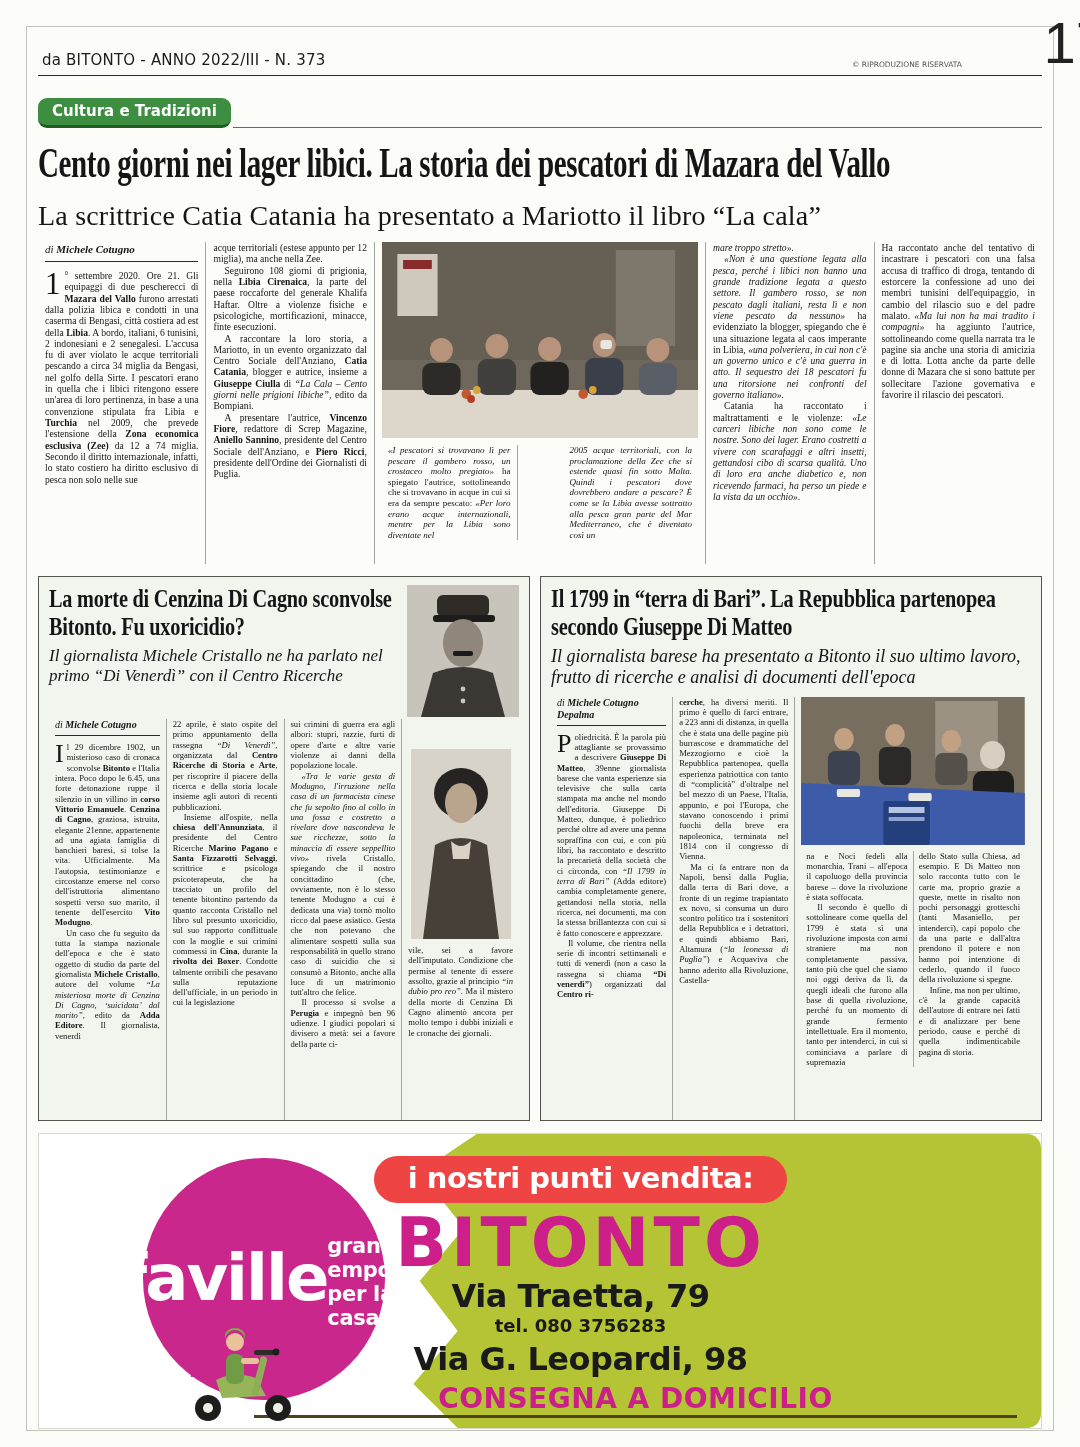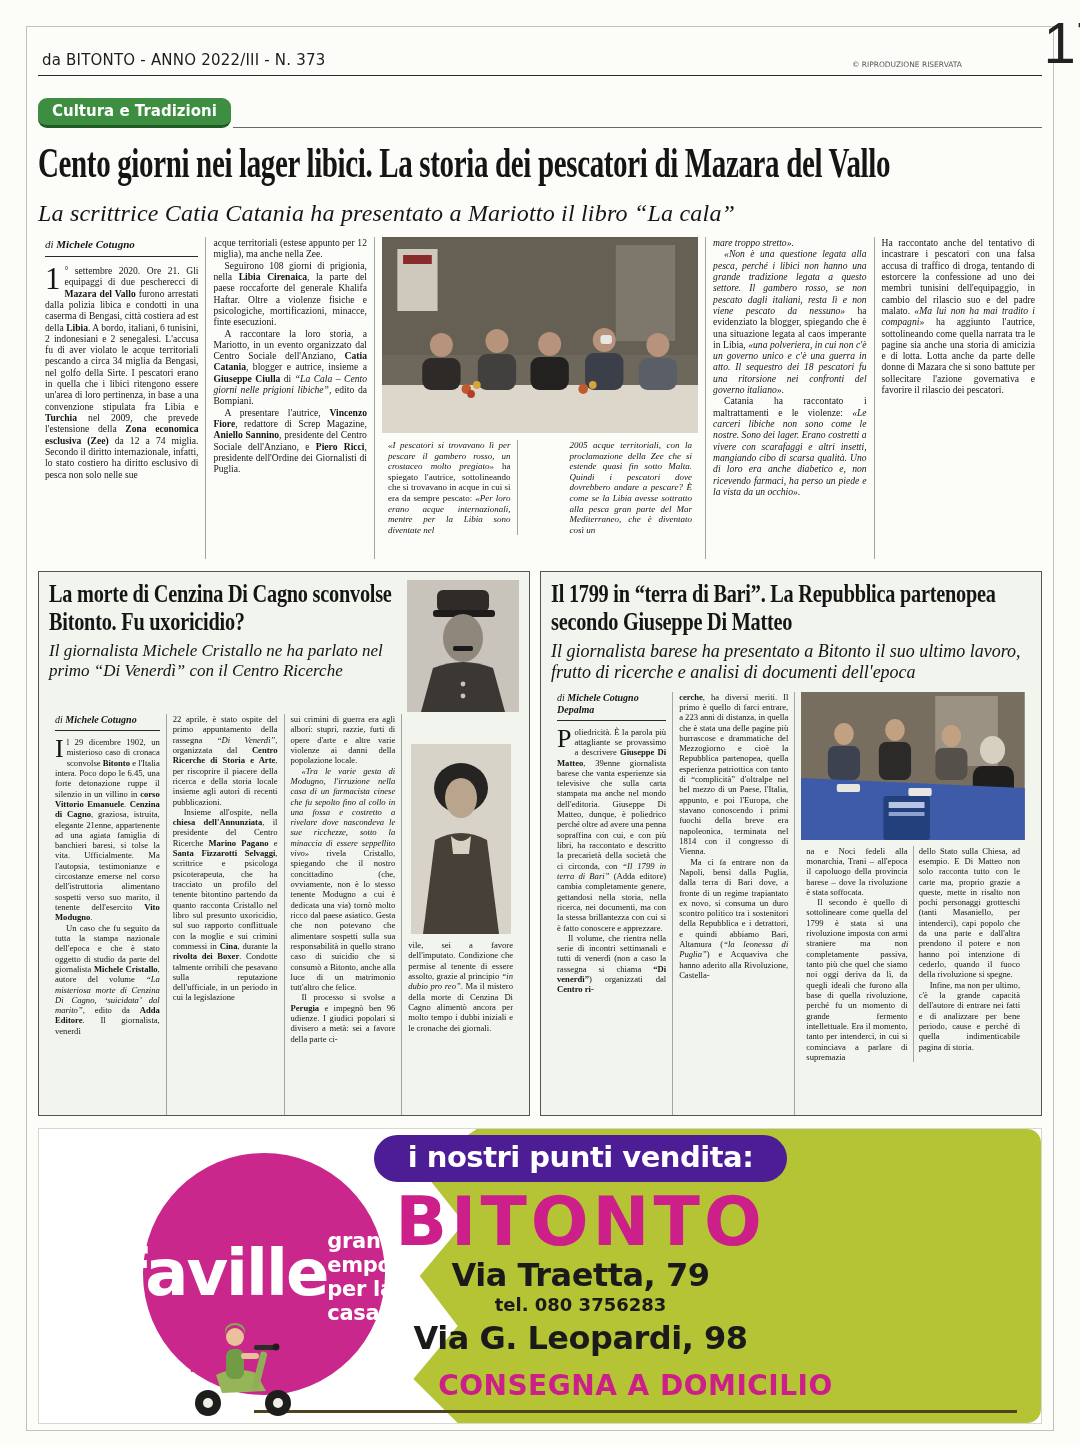--- a/index.html
+++ b/index.html
@@ -20,21 +20,21 @@
   
   .tag-row{display:flex;align-items:flex-end;margin:22px 0 4px;}
   .section-tag{background:#3e8e41;color:#fff;font-family:"DejaVu Sans",sans-serif;font-weight:bold;
                font-size:15px;padding:4px 14px 5px;border-bottom:3px solid #1e5c22;border-radius:9px;}
   .tag-rule{flex:1;border-bottom:1px solid #6a6a64;margin-left:2px;}
 
   
   .headline1{margin:12px 0 0;height:54px;overflow:visible;white-space:nowrap;}
   .sq1{display:inline-block;transform-origin:0 60%;transform:scaleX(.69);
        font-weight:700;font-size:42px;letter-spacing:-.5px;line-height:1.1;}
-  .subhead1{font-style:italic;font-size:24px;margin:6px 0 10px;letter-spacing:.2px;}
+  .subhead1{font-size:28px;margin:6px 0 10px;letter-spacing:.2px;}
 
   
   .a1-body{display:flex;height:322px;}
   .col{flex:1;padding:0 7px;overflow:hidden;box-sizing:border-box;font-size:9.6px;line-height:1.18;text-align:justify;}
   .colrule{border-right:1px solid #a2a69e;}
   .a1-mid{flex:2.06;padding:0 7px;overflow:hidden;box-sizing:border-box;}
   .photo-ph{width:100%;display:block;}
   .cap-cols{display:flex;margin-top:7px;gap:46px;}
   .cap{flex:1;padding:0 6px;font-size:9px;line-height:1.18;text-align:justify;overflow:hidden;}
   .cap:first-child{border-right:1px solid #a2a69e;}
@@ -69,27 +69,27 @@
   
   .ad{position:relative;height:296px;margin-top:12px;background:#fff;border:1px solid #d8d8d2;box-sizing:border-box;overflow:hidden;}
   .ad-green{position:absolute;left:368px;top:0;right:0;bottom:0;background:#b5c434;border-radius:0 14px 14px 0;
             clip-path:polygon(11% 0,100% 0,100% 100%,8% 100%,1% 85%,8% 67%,2% 50%,9% 32%,2% 13%);}
   .fav-circle{position:absolute;left:104px;top:24px;width:242px;height:242px;border-radius:50%;background:#c9278c;
               display:flex;flex-direction:row;align-items:center;justify-content:center;}
   .fav-name{font-family:"DejaVu Sans",sans-serif;font-weight:bold;color:#fff;font-size:64px;line-height:.9;letter-spacing:-2px;}
   .fav-tag{font-family:"DejaVu Sans",sans-serif;font-weight:bold;color:#fff;font-size:21px;margin-top:6px;letter-spacing:-.3px;}
   .fav-reg{position:absolute;left:352px;top:34px;font-family:"DejaVu Sans",sans-serif;font-size:13px;color:#777;}
   .ad-content{position:absolute;left:95px;right:14px;top:0;bottom:0;text-align:center;font-family:"DejaVu Sans",sans-serif;}
-  .ad-banner{display:inline-block;background:#4c1d95;color:#fff;font-weight:bold;font-size:29px;
-             padding:5px 34px 8px;border-radius:26px;margin-top:6px;letter-spacing:-.5px;}
+  .ad-banner{display:inline-block;background:#ef4444;color:#fff;font-weight:bold;font-size:29px;
+             padding:5px 34px 8px;border-radius:26px;margin-top:22px;letter-spacing:-.5px;}
   .ad-city{color:#cc1f8a;font-weight:bold;font-size:68px;line-height:1.05;letter-spacing:4px;margin-top:4px;}
   .ad-addr{color:#1a1a1a;font-weight:bold;font-size:32px;line-height:1.15;letter-spacing:-.5px;}
   .ad-tel{color:#1a1a1a;font-weight:bold;font-size:18px;line-height:1.2;margin-bottom:4px;}
   .ad-delivery{position:absolute;left:120px;right:10px;bottom:10px;color:#cc1f8a;font-weight:bold;font-size:28px;
-               letter-spacing:.5px;text-align:center;border-bottom:3px solid #52411f;padding-bottom:8px;}
+               letter-spacing:.5px;text-align:center;border-bottom:3px solid #52411f;padding-bottom:0;}
   .scooter{position:absolute;left:52px;bottom:4px;}
 </style>
 </head>
 <body>
 
 <div class="page">
   <div class="frame"></div>
 
   <header class="masthead-row">
     <span class="masthead">da BITONTO - ANNO 2022/III - N. 373</span>
@@ -145,21 +145,21 @@
           <circle cx="220" cy="148" r="4" fill="#d8a43a"></circle>
       </svg>
       <div class="cap-cols">
         <div class="cap"><i>«I pescatori si trovavano lì per pescare il gambero rosso, un crostaceo molto pregiato»</i> ha spiegato l'autrice, sottolineando che si trovavano in acque in cui si era da sempre pescato: <i>«Per loro erano acque internazionali, mentre per la Libia sono diventate nel</i></div>
         <div class="cap"><i>2005 acque territoriali, con la proclamazione della Zee che si estende quasi fin sotto Malta. Quindi i pescatori dove dovrebbero andare a pescare? È come se la Libia avesse sottratto alla pesca gran parte del Mar Mediterraneo, che è diventato così un</i></div>
       </div>
     </div>
     <div class="col colrule">
       <p class="jp first"><i>mare troppo stretto».</i></p>
       <p class="jp"><i>«Non è una questione legata alla pesca, perché i libici non hanno una grande tradizione legata a questo settore. Il gambero rosso, se non pescato dagli italiani, resta lì e non viene pescato da nessuno»</i> ha evidenziato la blogger, spiegando che è una situazione legata al caos imperante in Libia, <i>«una polveriera, in cui non c'è un governo unico e c'è una guerra in atto. Il sequestro dei 18 pescatori fu una ritorsione nei confronti del governo italiano»</i>.</p>
-      <p class="jp">Catania ha raccontato i maltrattamenti e le violenze: <i>«Le carceri libiche non sono come le nostre. Sono dei lager. Erano costretti a vivere con scarafaggi e altri insetti, mangiando cibo di scarsa qualità. Uno di loro era anche diabetico e, non ricevendo farmaci, ha perso un piede e la vista da un occhio»</i>.</p>
+      <p class="jp">Catania ha raccontato i maltrattamenti e le violenze: <i>«Le carceri libiche non sono come le nostre. Sono dei lager. Erano costretti a vivere con scarafaggi e altri insetti, gettandosi cibo di scarsa qualità. Uno di loro era anche diabetico e, non ricevendo farmaci, ha perso un piede e la vista da un occhio»</i>.</p>
     </div>
     <div class="col">
       <p class="jp first">Ha raccontato anche del tentativo di incastrare i pescatori con una falsa accusa di traffico di droga, tentando di estorcere la confessione ad uno dei membri tunisini dell'equipaggio, in cambio del rilascio suo e del padre malato. <i>«Ma lui non ha mai tradito i compagni»</i> ha aggiunto l'autrice, sottolineando come quella narrata tra le pagine sia anche una storia di amicizia e di lotta. Lotta anche da parte delle donne di Mazara che si sono battute per sollecitare l'azione governativa e favorire il rilascio dei pescatori.</p>
     </div>
   </section>
 
   <section class="boxes">
 
     <article class="box a2">
       <div class="a2-head">

